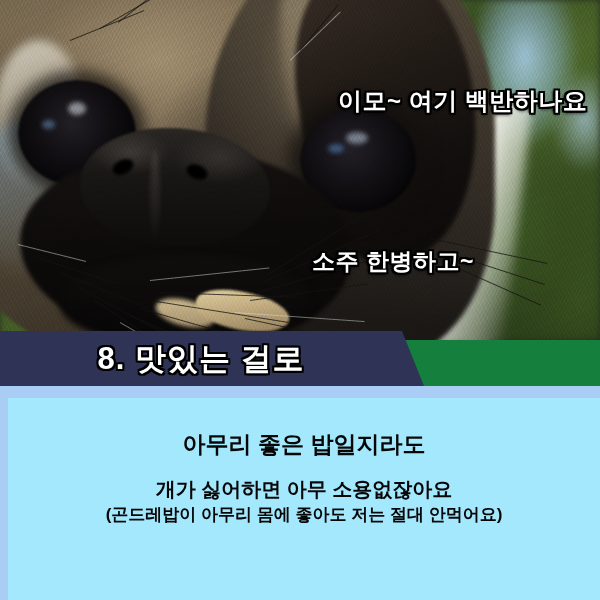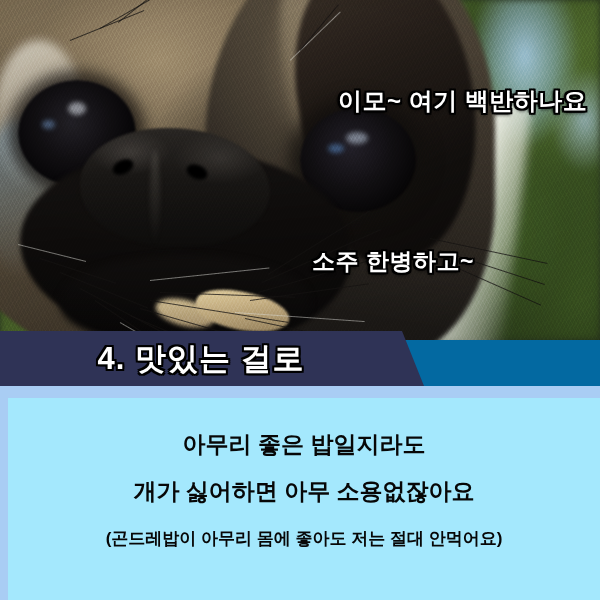--- a/index.html
+++ b/index.html
@@ -1,19 +1,19 @@
 <!DOCTYPE html>
 <html><head>
 <meta charset="utf-8">
 <style>
   html,body{margin:0;padding:0;background:#fff;}
   #card{
     position:relative;width:600px;height:600px;overflow:hidden;
     font-family:"Liberation Sans","DejaVu Sans",sans-serif;
-    background:#0369a1;
+    background:#15803d;
   }
 
   
   .photo{position:absolute;left:0;top:0;width:600px;height:340px;overflow:hidden;background:#2d3a22;}
 
   
   .bg-foliage{
     position:absolute;inset:0;
     background:
       radial-gradient(ellipse 70px 120px at 525px 55px, rgba(168,205,228,.95) 0%, rgba(150,190,215,.55) 45%, rgba(120,150,120,0) 78%),
@@ -179,21 +179,21 @@
   .panel{
     position:absolute;left:8px;top:398px;width:592px;height:202px;background:#a4e8fd;
   }
   .body-lines{
     position:absolute;left:8px;top:398px;width:592px;height:202px;
     display:flex;flex-direction:column;align-items:center;justify-content:flex-start;
     padding-top:31px;box-sizing:border-box;
   }
   .bline{color:#070707;font-weight:700;white-space:nowrap;text-align:center;}
   #bl1{font-size:23px;margin-bottom:16px;}
-  #bl2{font-size:23px;margin-bottom:20px;}
+  #bl2{font-size:20px;margin-bottom:0;}
   #bl3{font-size:17px;}
 </style>
 </head>
 <body>
 
 <div id="card">
 
   <div class="photo">
     <div class="bg-foliage"></div>
     <div class="shaft2"></div>
@@ -254,21 +254,21 @@
       </div>
 
     <div class="fur"></div>
     <div class="vignette"></div>
 
     <div class="cap" id="cap1">이모~ 여기 백반하나요</div>
     <div class="cap" id="cap2">소주 한병하고~</div>
   </div>
 
   <div class="band"></div>
-  <div id="band-title">4. 맛있는 걸로</div>
+  <div id="band-title">8. 맛있는 걸로</div>
 
   <div class="panel-outer"></div>
   <div class="panel"></div>
   <div class="body-lines">
     <div class="bline" id="bl1">아무리 좋은 밥일지라도</div>
     <div class="bline" id="bl2">개가 싫어하면 아무 소용없잖아요</div>
     <div class="bline" id="bl3">(곤드레밥이 아무리 몸에 좋아도 저는 절대 안먹어요)</div>
   </div>
 
 </div>

